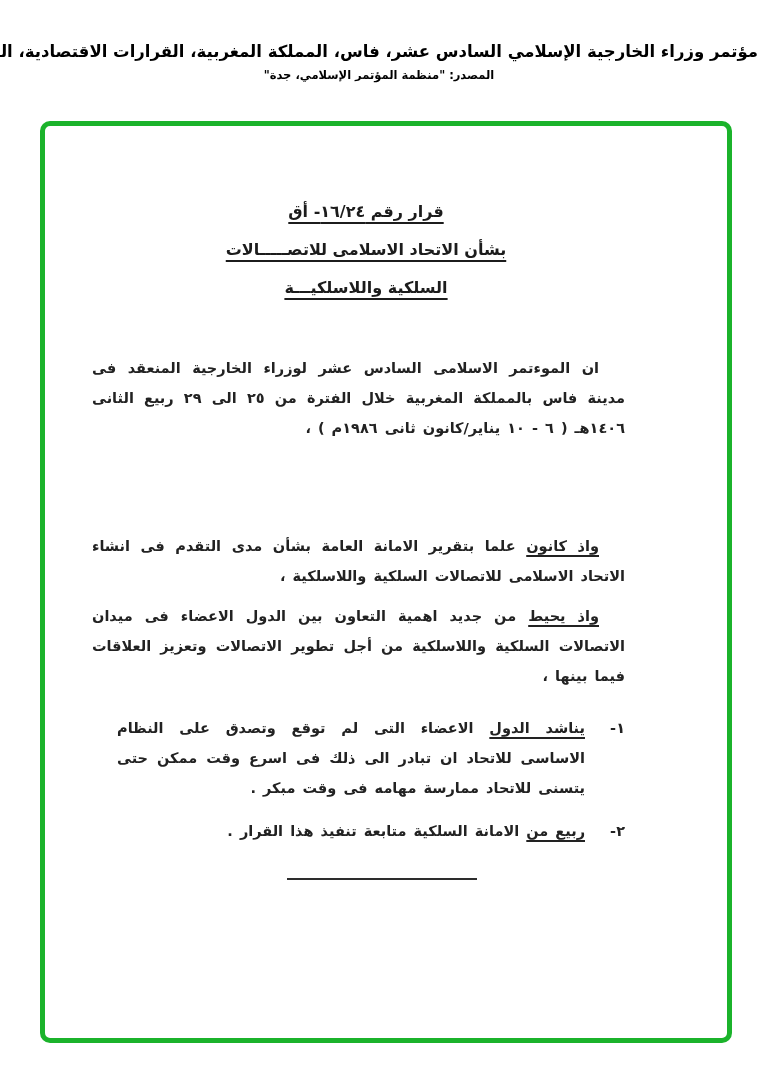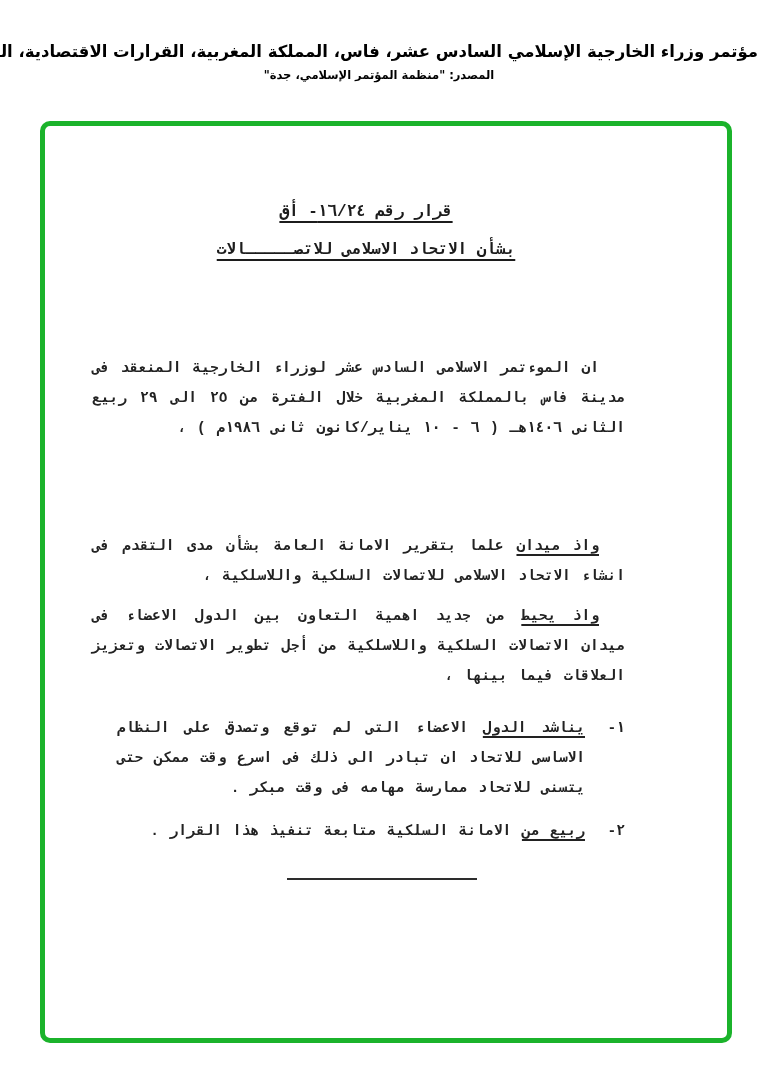--- a/index.html
+++ b/index.html
@@ -50,31 +50,32 @@
 </head>
 <body>
 
 <div class="page">
 
   <div class="header">
     <div class="header-line1">مؤتمر وزراء الخارجية الإسلامي السادس عشر، فاس، المملكة المغربية، القرارات الاقتصادية، القرار الرقم، ١٦/٢٤-أق</div>
     <div class="header-line2">المصدر:  "منظمة المؤتمر الإسلامي، جدة"</div>
   </div>
 
-  <div class="frame" style="border-color: rgb(27, 179, 43); font-family: Liberation Mono, monospace;">
+  <div class="frame" style="border-color: rgb(27, 179, 43);">
 
     <div class="title-block">
       <div class="t-line">قرار رقم ١٦/٢٤- أق</div>
       <div class="t-line">بشأن الاتحاد الاسلامى للاتصـــــالات</div>
+      <div class="t-line">السلكية واللاسلكيـــة</div>
     </div>
 
     <p class="para p1 indent"><span class="lead"></span><span>ان الموءتمر الاسلامى السادس عشر لوزراء الخارجية المنعقد فى مدينة فاس بالمملكة المغربية خلال الفترة من ٢٥ الى ٢٩ ربيع الثانى ١٤٠٦هـ ( ٦ - ١٠ يناير/كانون ثانى ١٩٨٦م ) ،</span></p>
 
 
-    <p class="para p3 indent"><span class="lead">واذ ميدان</span><span> علما بتقرير الامانة العامة بشأن مدى التقدم فى انشاء الاتحاد الاسلامى للاتصالات السلكية واللاسلكية ،</span></p>
+    <p class="para p3 indent"><span class="lead">واذ كانون</span><span> علما بتقرير الامانة العامة بشأن مدى التقدم فى انشاء الاتحاد الاسلامى للاتصالات السلكية واللاسلكية ،</span></p>
 
     <p class="para p4 indent"><span class="lead">واذ يحيط</span><span> من جديد اهمية التعاون بين الدول الاعضاء فى ميدان الاتصالات السلكية واللاسلكية من أجل تطوير الاتصالات وتعزيز العلاقات فيما بينها ،</span></p>
 
     <div class="item i1"><span class="num">١-</span><span class="lead">يناشد الدول</span><span> الاعضاء التى لم توقع وتصدق على النظام الاساسى للاتحاد ان تبادر الى ذلك فى اسرع وقت ممكن حتى يتسنى للاتحاد ممارسة مهامه فى وقت مبكر .</span></div>
 
     <div class="item i2"><span class="num">٢-</span><span class="lead">ربيع من</span><span> الامانة السلكية متابعة تنفيذ هذا القرار .</span></div>
 
     <div class="separator"></div>
 
   </div>

